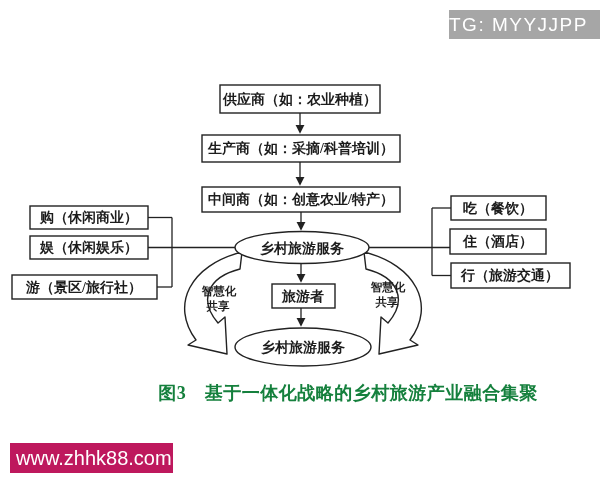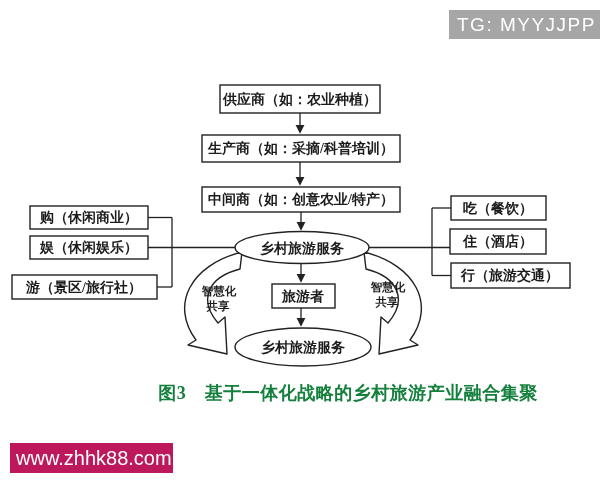--- a/index.html
+++ b/index.html
@@ -19,21 +19,21 @@
   .caption{
     position:absolute;left:0;top:381px;width:600px;text-align:center;
     font-size:18px;font-weight:700;color:#15803d;letter-spacing:0.5px;
     font-family:"Liberation Serif","DejaVu Serif",serif;white-space:pre;padding-left:48px;
   }
   .wm{
     position:absolute;color:#ffffff;display:flex;align-items:center;
     font-family:"Liberation Sans","DejaVu Sans",sans-serif;
   }
   .wm-tr{left:449px;top:10px;width:151px;height:29px;font-size:19px;
-    letter-spacing:1.5px;padding-left:8px;box-sizing:border-box;}
+    letter-spacing:1.5px;box-sizing:border-box;}
   .wm-bl{left:10px;top:443px;width:163px;height:30px;font-size:20px;
     padding-left:6px;box-sizing:border-box;}
 </style>
 </head>
 <body>
 
 <div class="stage">
 
   <svg width="600" height="480" viewBox="0 0 600 480">
     <defs>

